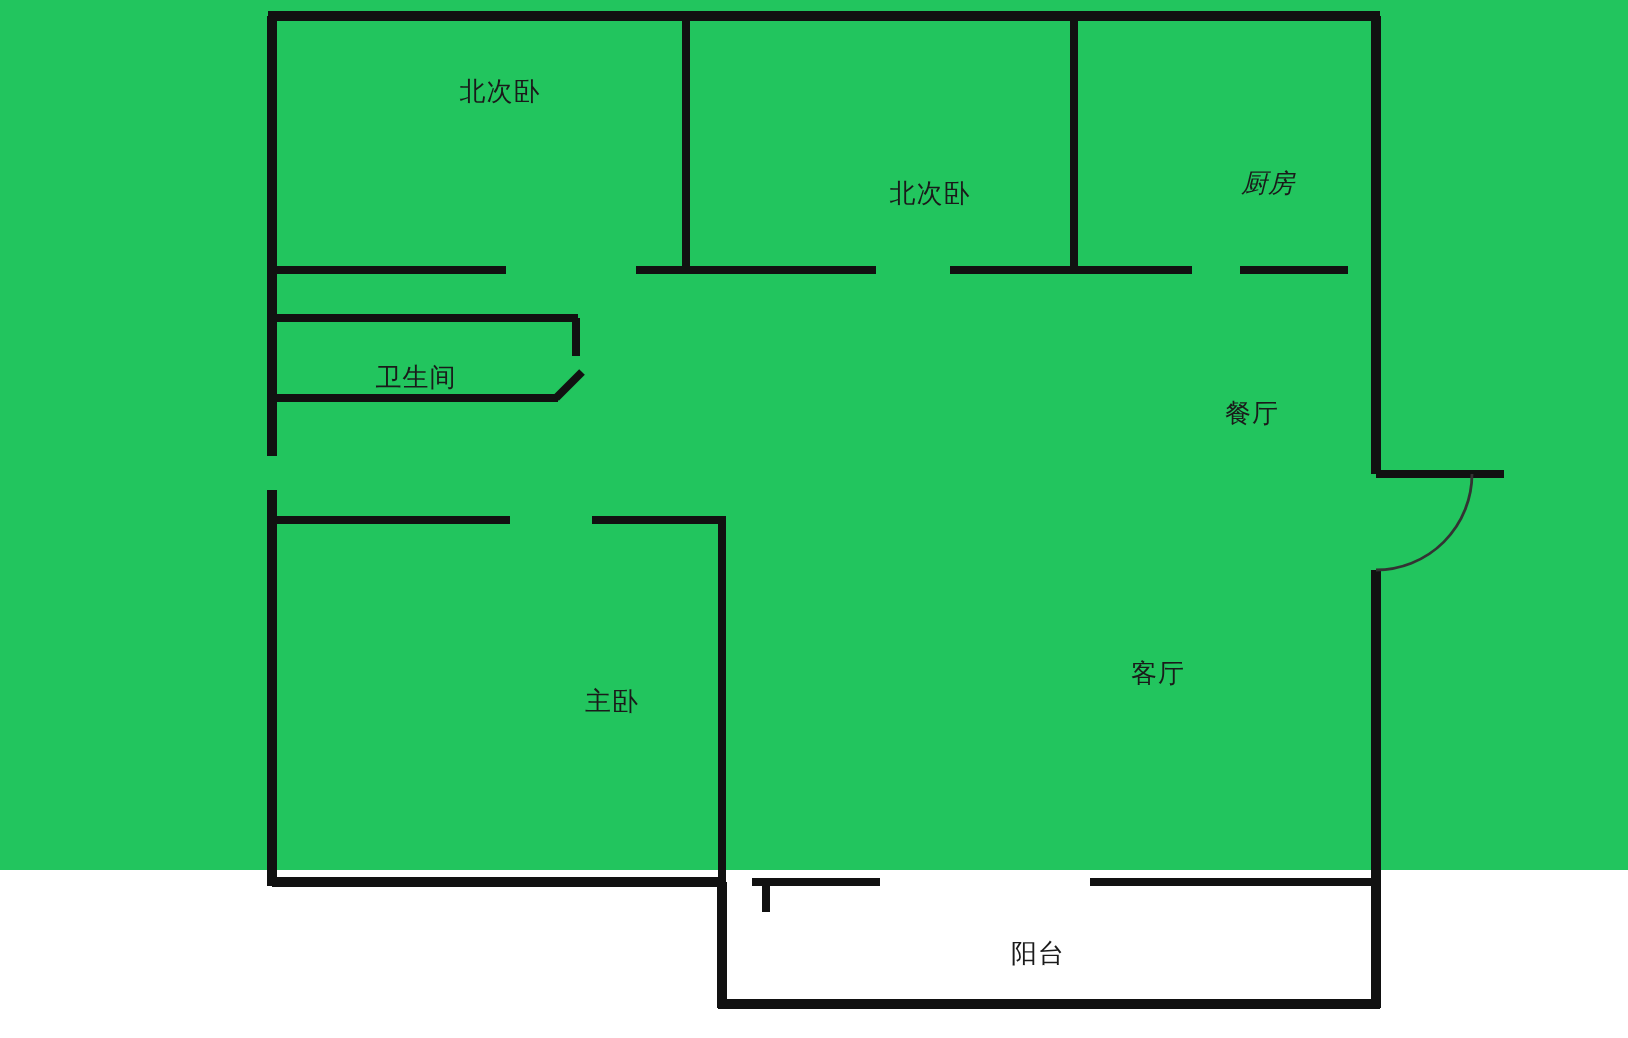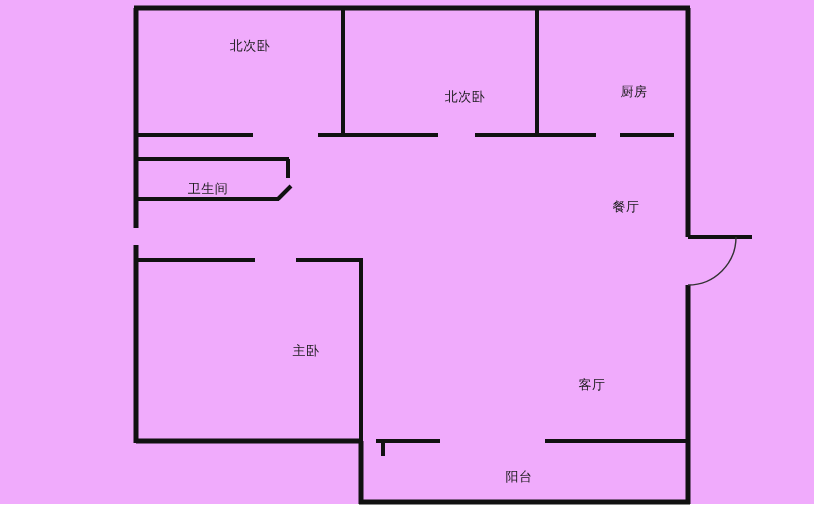--- a/index.html
+++ b/index.html
@@ -9,22 +9,22 @@
   }
   body {
     width: 814px;
     height: 519px;
     font-family: "DejaVu Sans", "Liberation Sans", sans-serif;
     overflow: hidden;
   }
   #floorplan-root {
     position: relative;
     width: 814px;
-    height: 504px;
-    background: #f0abfc;
+    height: 435px;
+    background: #22c55e;
   }
   #floorplan-svg {
     position: absolute;
     left: 0;
     top: 0;
     width: 814px;
     height: 519px;
     display: block;
   }
   .room-label {
@@ -75,21 +75,21 @@
         <line x1="688" y1="237" x2="752" y2="237"></line>
         <path d="M 736 237 A 48 48 0 0 1 688 285" fill="none" stroke="#333333" stroke-width="1.4"></path>
         <line x1="278" y1="199" x2="291" y2="186"></line>
         <line x1="383" y1="443" x2="383" y2="456"></line>
       </g>
   </svg>
 
   <div id="room-labels">
       <div class="room-label" style="left: 250px; top: 46px;">北次卧</div>
       <div class="room-label" style="left: 465px; top: 97px;">北次卧</div>
-      <div class="room-label" style="left: 634px; top: 92px;">厨房</div>
+      <div class="room-label" style="left: 634px; top: 92px; font-style: italic;">厨房</div>
       <div class="room-label" style="left: 208px; top: 189px;">卫生间</div>
       <div class="room-label" style="left: 594px; top: 207px; margin-left: 32px;">餐厅</div>
-      <div class="room-label" style="left: 592px; top: 337px; margin-top: 48px;">客厅</div>
+      <div class="room-label" style="left: 579px; top: 337px;">客厅</div>
       <div class="room-label" style="left: 262px; top: 351px; margin-left: 44px;">主卧</div>
       <div class="room-label" style="left: 519px; top: 477px;">阳台</div>
     </div>
 
 </div>
 
 </body></html>

